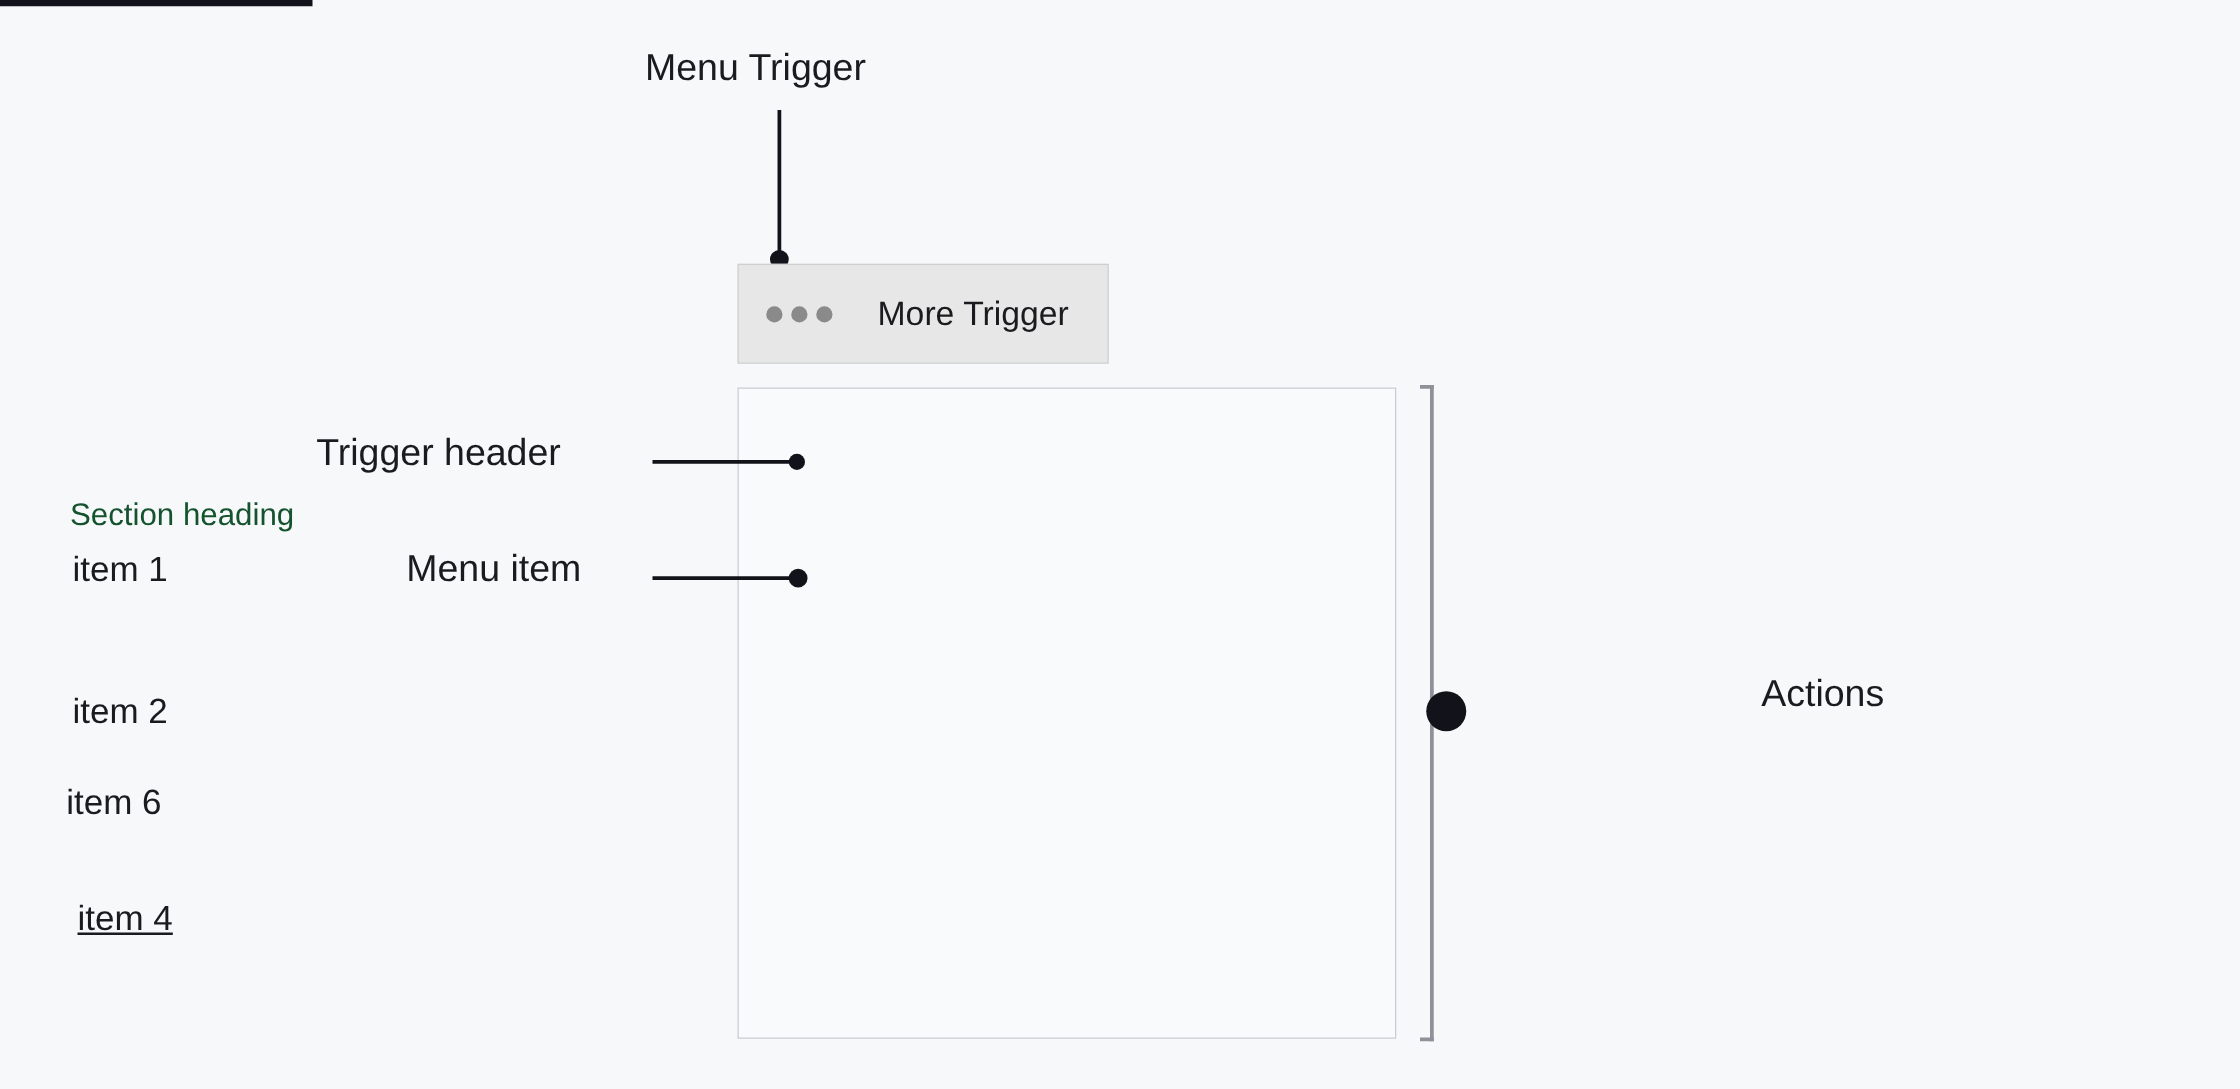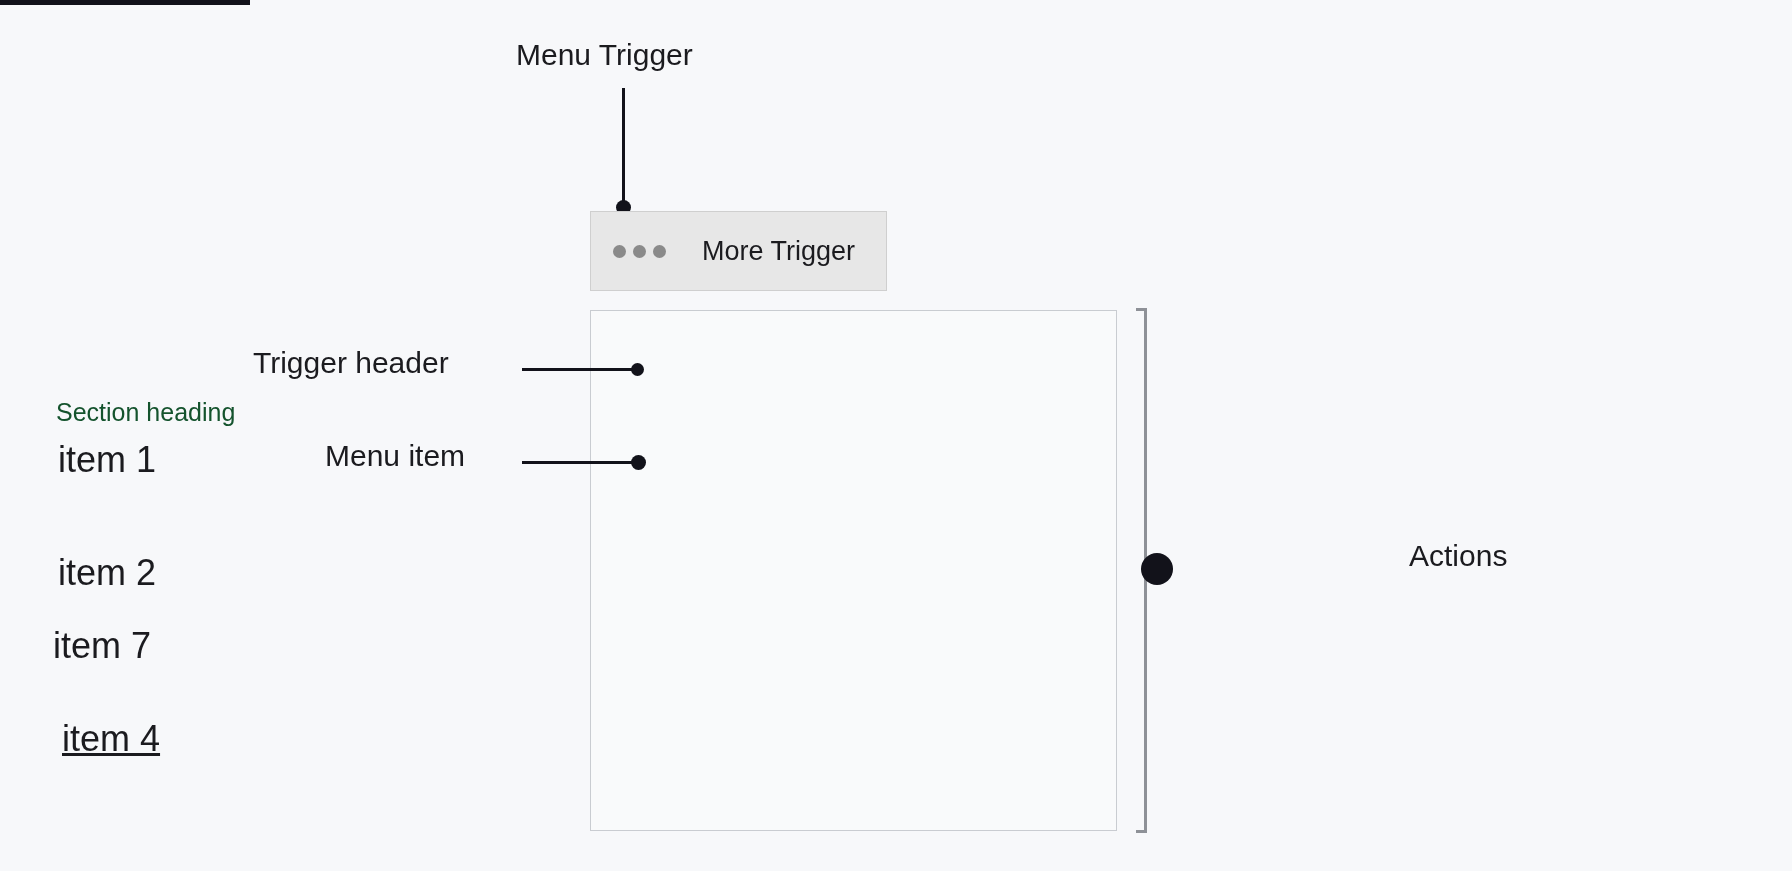--- a/index.html
+++ b/index.html
@@ -122,21 +122,21 @@
     position: absolute;
     left: 56px;
     top: 350px;
     font-size: 25px;
     color: #14532d;
     white-space: nowrap;
     margin-top: 48px;
   }
   .menu-item {
     position: absolute;
-    font-size: 36px;
+    font-size: 28px;
     color: #1b1b1f;
     white-space: nowrap;
     line-height: 1;
     cursor: pointer;
   }
   #menu-item-0 { left: 58px; top: 442px; }
   #menu-item-1 { left: 58px; top: 535px; margin-top: 20px; }
   #menu-item-2 { left: 53px; top: 628px; }
   #menu-item-3 { left: 62px; top: 721px; text-decoration: underline; }
 
@@ -180,21 +180,21 @@
     </span>
     <span id="menu-trigger-label">More Trigger</span>
   </div>
 
   <div id="menu-panel"></div>
 
   <div id="menu-section-heading">Section heading</div>
 
   <div class="menu-item" id="menu-item-0">item 1</div>
   <div class="menu-item" id="menu-item-1">item 2</div>
-  <div class="menu-item" id="menu-item-2">item 7</div>
+  <div class="menu-item" id="menu-item-2">item 6</div>
   <div class="menu-item" id="menu-item-3">item 4</div>
 
   <div class="anno-label" id="label-section-header">Trigger header</div>
   <div class="leader-line-h" id="leader-secheader-line"></div>
   <div class="leader-dot" id="leader-secheader-dot"></div>
 
   <div class="anno-label" id="label-menu-item">Menu item</div>
   <div class="leader-line-h" id="leader-menuitem-line"></div>
   <div class="leader-dot" id="leader-menuitem-dot"></div>
 

